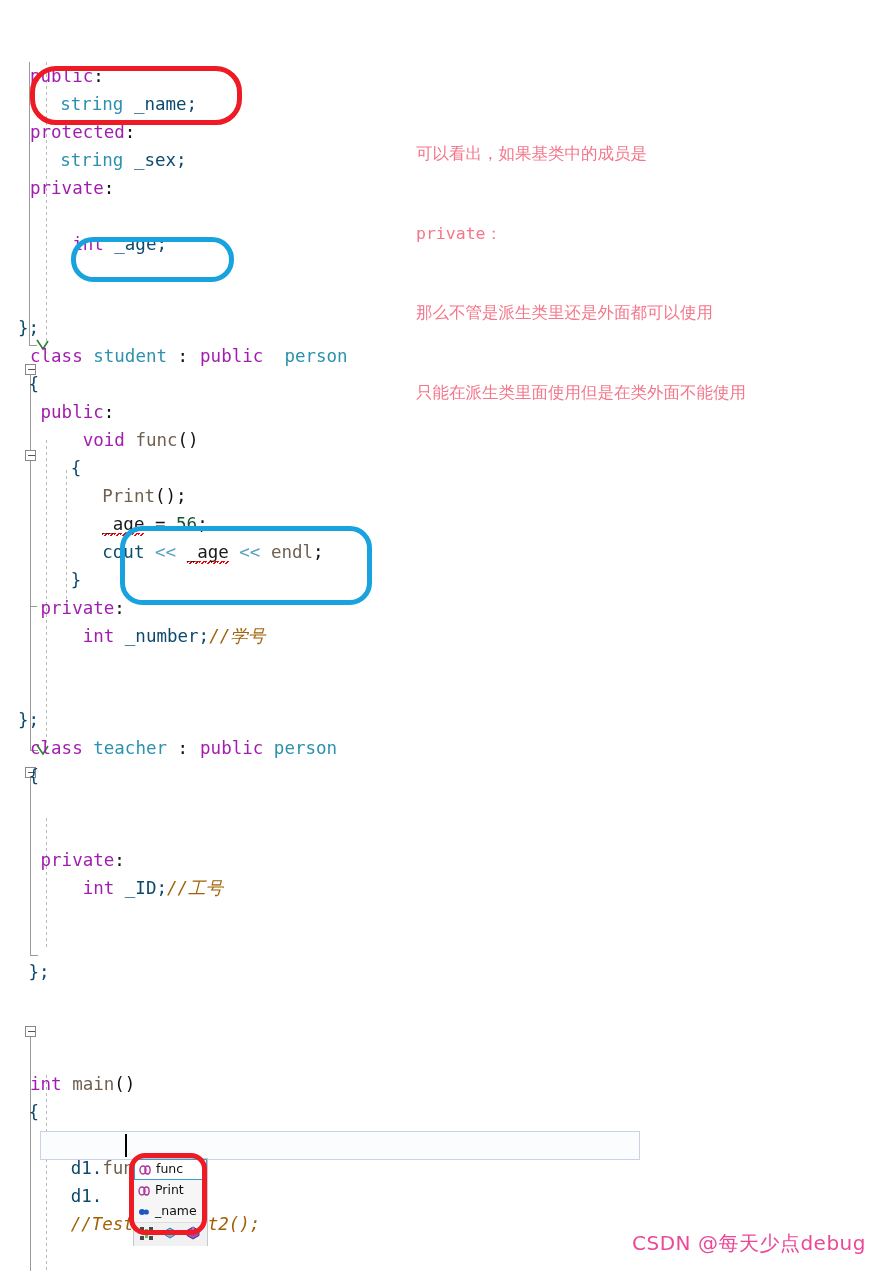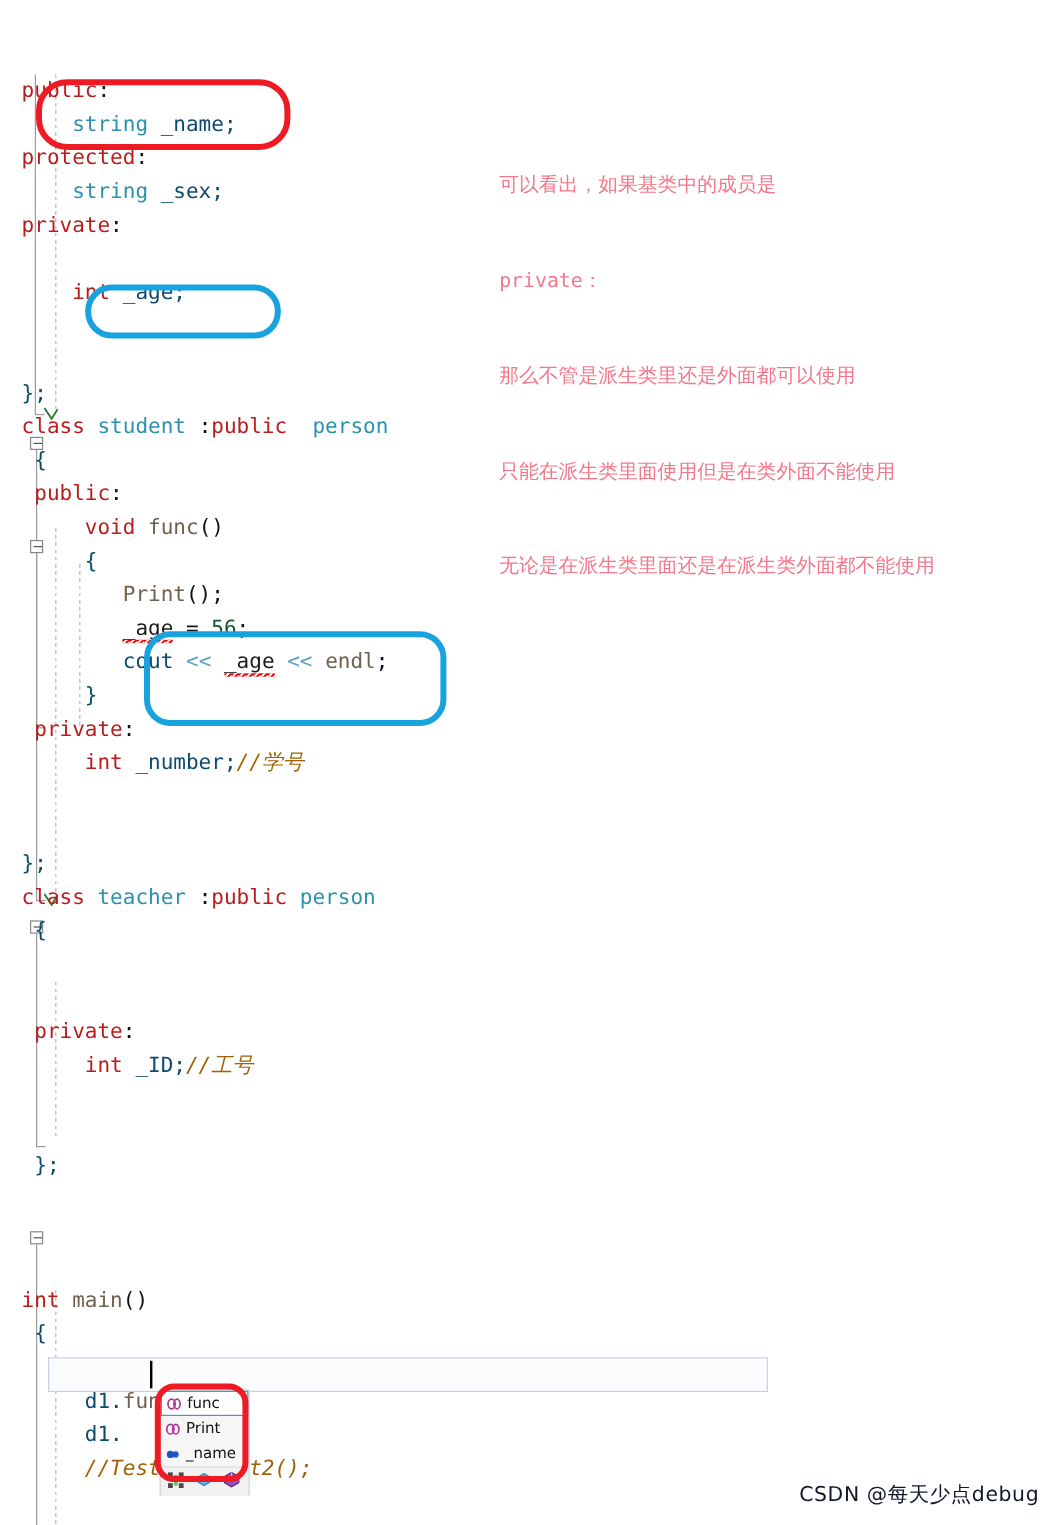--- a/index.html
+++ b/index.html
@@ -19,21 +19,21 @@
     left:18px;
     top:62px;
     width:420px;
     font-size:17.5px;
     line-height:28px;
     white-space:pre;
     color:#1a1a1a;
     letter-spacing:0px;
   }
   .ln{height:28px;position:relative;white-space:pre;}
-  .kw{color:#b91c1c;}
+  .kw{color:#a21caf;margin-left:12px;}
   .type{color:#2b91af;}
   .cls{color:#2b91af;}
   .cmt{color:#a16207;font-style:italic;}
   .num{color:#14532d;}
   .op{color:#5aa3c0;}
   .plain{color:#0c4a6e;}
   .dim{color:#706050;}
   .punc{color:#111111;}
   .retkw{color:#7030c0;}
   .squig{
@@ -126,21 +126,21 @@
   .ac-toolbar{
     height:23px;display:flex;align-items:center;
     gap:9px;padding-left:5px;
     border-top:1px solid #ddd;
     background:#f1f1f1;
   }
   
   .wm{
     position:absolute;right:12px;bottom:14px;
     font-family:"DejaVu Sans","Liberation Sans",sans-serif;
-    font-size:17px;color:#0f172a;letter-spacing:.5px;
+    font-size:20px;color:#ec4899;letter-spacing:.5px;
   }
 </style>
 </head>
 <body>
 
 <div id="editor">
 
   <div class="solidline" style="left:29px;top:62px;height:283px;"></div>
   <div class="hbar" style="left:29px;top:345px;width:8px;"></div>
   <div class="guideline" style="left:46px;top:62px;height:280px;"></div>
@@ -177,21 +177,20 @@
 
   <div class="redbox" style="left:30px;top:66px;width:212px;height:59px;"></div>
   <div class="bluebox" style="left:71px;top:237px;width:163px;height:45px;"></div>
   <div class="bluebox" style="left:120px;top:526px;width:252px;height:79px;"></div>
 
   <div class="note">
     <div>可以看出，如果基类中的成员是</div>
     <div class="mono">private：</div>
     <div>那么不管是派生类里还是外面都可以使用</div>
     <div>只能在派生类里面使用但是在类外面不能使用</div>
-    <div>无论是在派生类里面还是在派生类外面都不能使用</div>
   </div>
 
   <div class="ac" style="left:133px;top:1158px;width:75px;height:88px;">
     <div class="ac-list" id="ac-list">
         <div class="ac-item sel">
           <span class="ac-ico">
             <svg width="12" height="12" viewBox="0 0 12 12">
               <ellipse cx="4" cy="6" rx="3" ry="4" fill="none" stroke="#b0329b" stroke-width="1.4"></ellipse>
               <ellipse cx="8.5" cy="6" rx="2.6" ry="4" fill="none" stroke="#b0329b" stroke-width="1.4"></ellipse>
             </svg>

